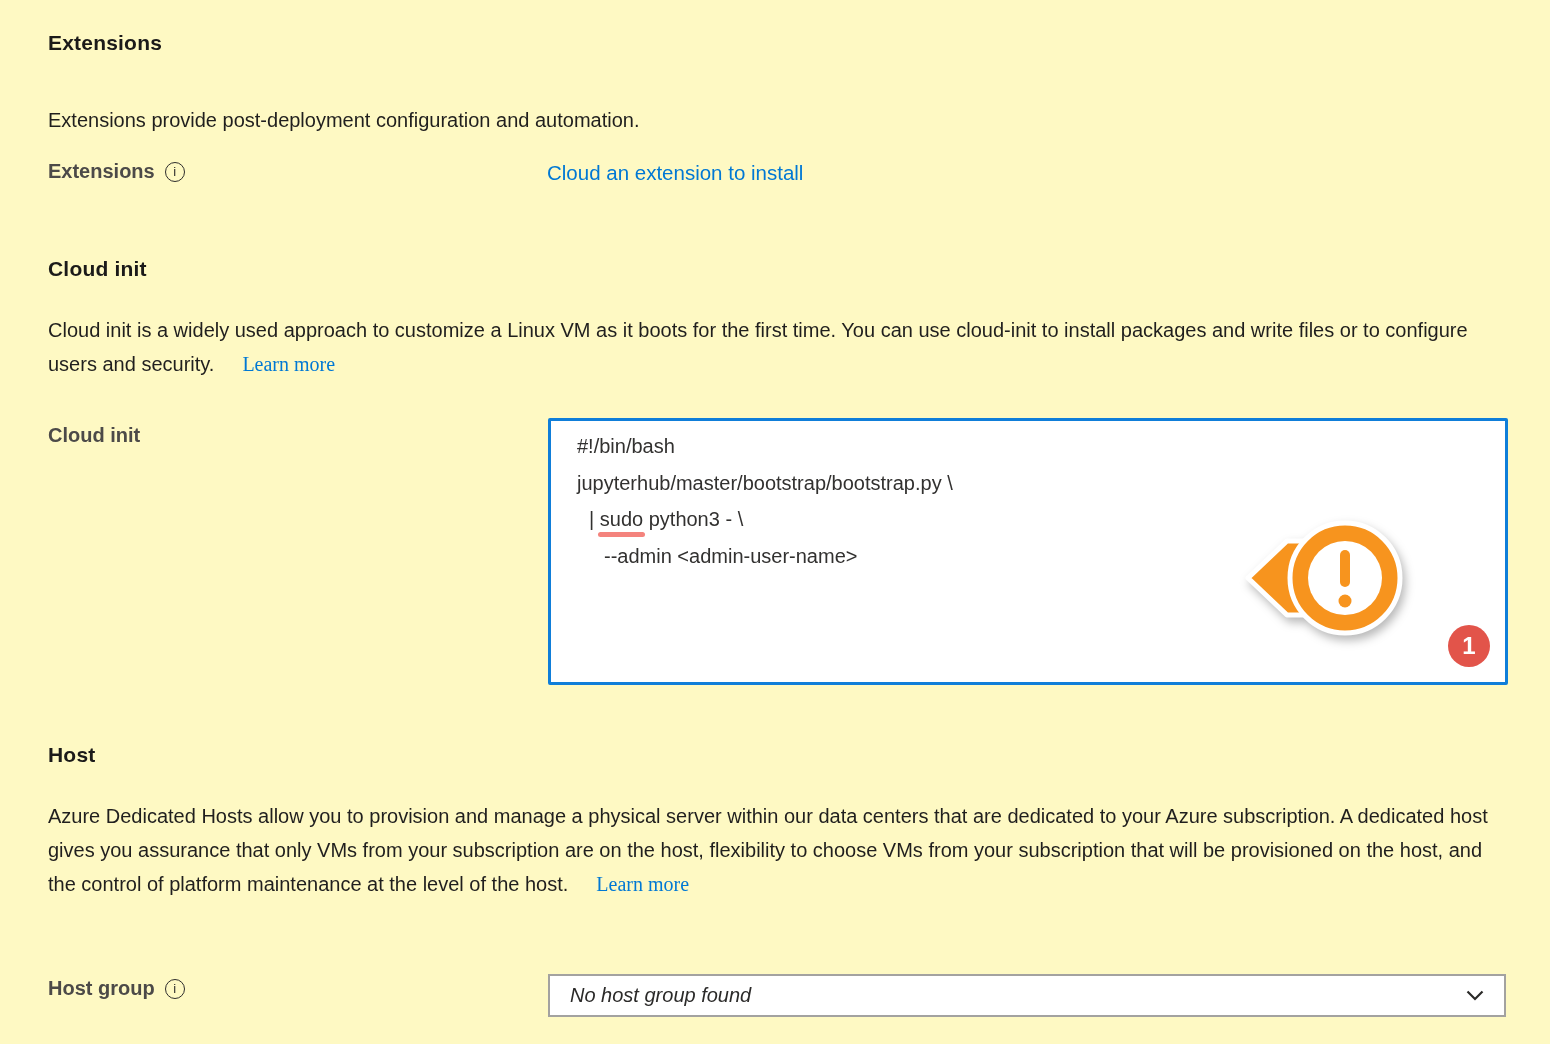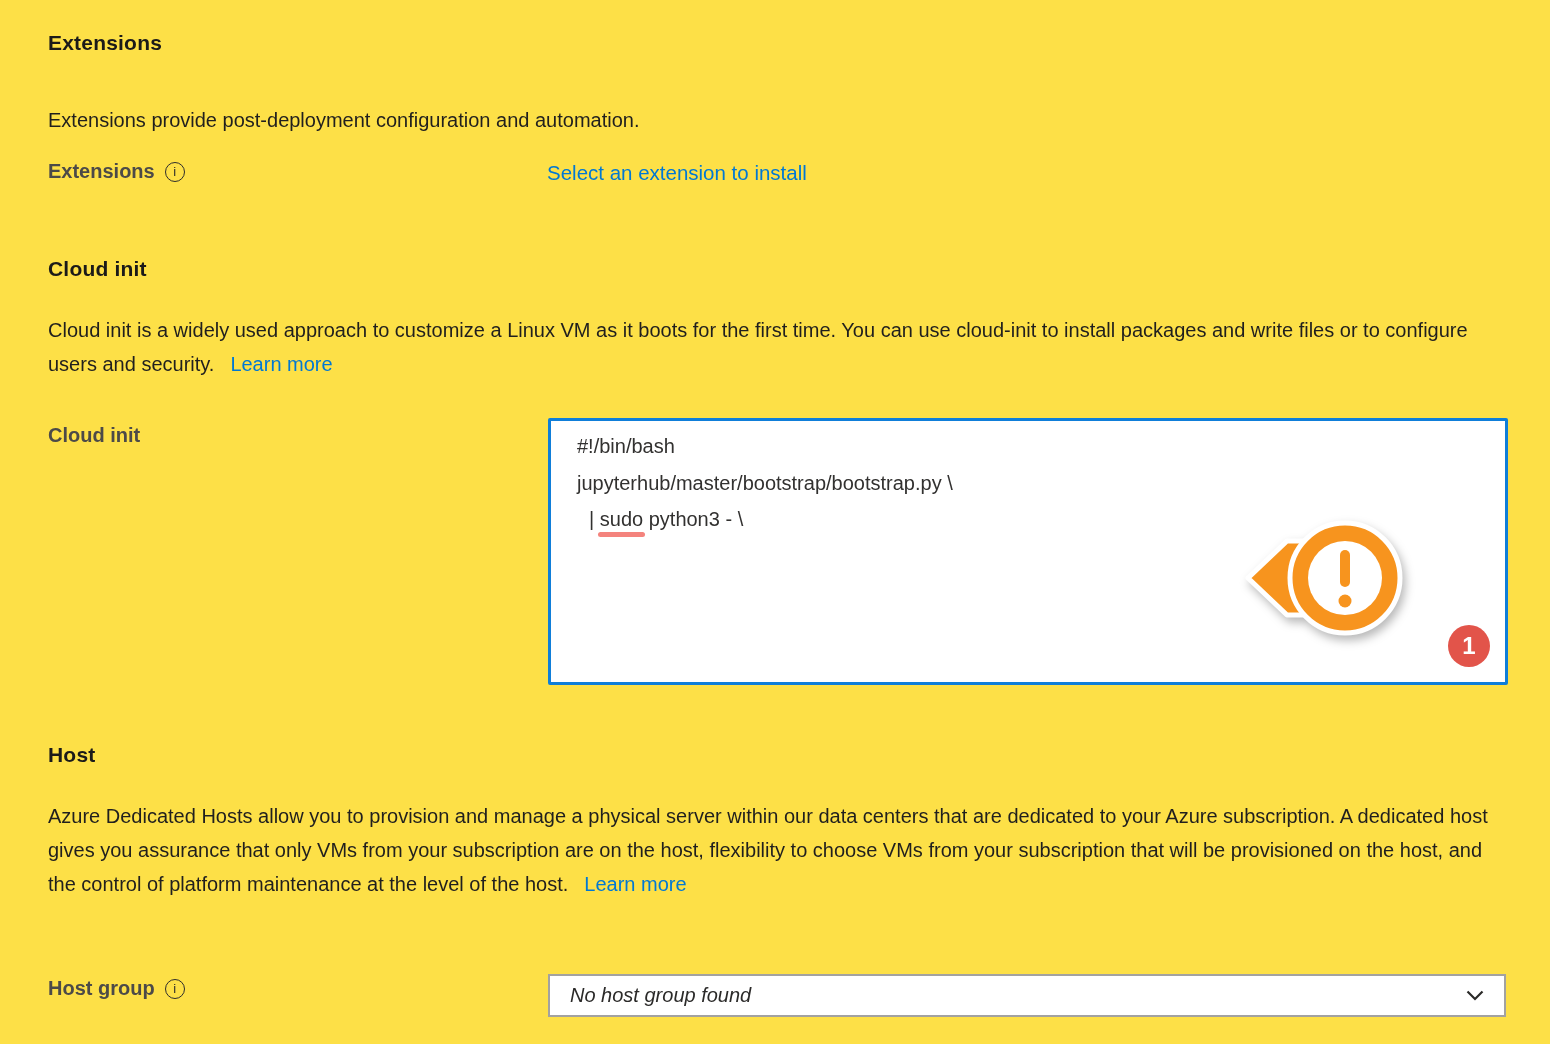--- a/index.html
+++ b/index.html
@@ -6,21 +6,21 @@
     margin: 0;
     padding: 0;
     background: #ffffff;
     font-family: "Liberation Sans", "DejaVu Sans", sans-serif;
     color: #1b1a19;
   }
   .page {
     position: relative;
     width: 1550px;
     height: 1044px;
-    background: #fde047;
+    background: #fef9c3;
     overflow: hidden;
   }
 
   .section-title {
     position: absolute;
     left: 48px;
     margin: 0;
     font-size: 21px;
     font-weight: 700;
     color: #1b1a19;
@@ -32,21 +32,21 @@
     margin: 0;
     font-size: 20px;
     line-height: 34px;
     color: #201f1e;
   }
   .link {
     color: #0078d4;
     text-decoration: none;
     cursor: pointer;
   }
-  .inline-link { margin-left: 16px; }
+  .inline-link { margin-left: 28px; font-family: Liberation Serif, serif; }
 
   .field-label {
     position: absolute;
     left: 48px;
     display: flex;
     align-items: center;
     gap: 10px;
     font-size: 20px;
     font-weight: 600;
     color: #4c4a48;
@@ -158,36 +158,37 @@
 
   <h2 class="section-title" style="top:31px">Extensions</h2>
 
   <p class="body-text" style="top:103px">Extensions provide post-deployment configuration and automation.</p>
 
   <div class="field-label" style="top:160px">
     <span>Extensions</span>
     <span class="info-icon">i</span>
   </div>
 
-  <a class="link field-link" style="top:161px" href="#">Select an extension to install</a>
+  <a class="link field-link" style="top:161px" href="#">Cloud an extension to install</a>
 
   <h2 class="section-title" style="top:257px">Cloud init</h2>
 
   <p class="body-text" style="top:313px; width:1420px">
     <span>Cloud init is a widely used approach to customize a Linux VM as it boots for the first time. You can use cloud-init to install packages and write files or to configure users and security.</span><a class="link inline-link" href="#">Learn more</a>
   </p>
 
   <div class="field-label" style="top:424px">
     <span>Cloud init</span>
   </div>
 
   <div class="editor">
     <div class="code-line">#!/bin/bash</div>
     <div class="code-line">jupyterhub/master/bootstrap/bootstrap.py \</div>
     <div class="code-line indent1"><span>| </span><span class="sudo">sudo</span><span> python3 - \</span></div>
+    <div class="code-line indent2">--admin &lt;admin-user-name&gt;</div>
 
     <svg class="annot-svg" width="175" height="140" viewBox="0 0 175 140">
       <polygon points="5,70 44,33 82,33 82,107 44,107" fill="#f7941e" stroke="#ffffff" stroke-width="5" stroke-linejoin="round"></polygon>
       <circle cx="102" cy="70" r="55" fill="#f7941e" stroke="#ffffff" stroke-width="5"></circle>
       <circle cx="102" cy="70" r="37" fill="#ffffff"></circle>
       <rect x="97" y="42" width="10" height="37" rx="5" fill="#f7941e"></rect>
       <circle cx="102" cy="93" r="6.5" fill="#f7941e"></circle>
     </svg>
 
     <div class="badge">1</div>

